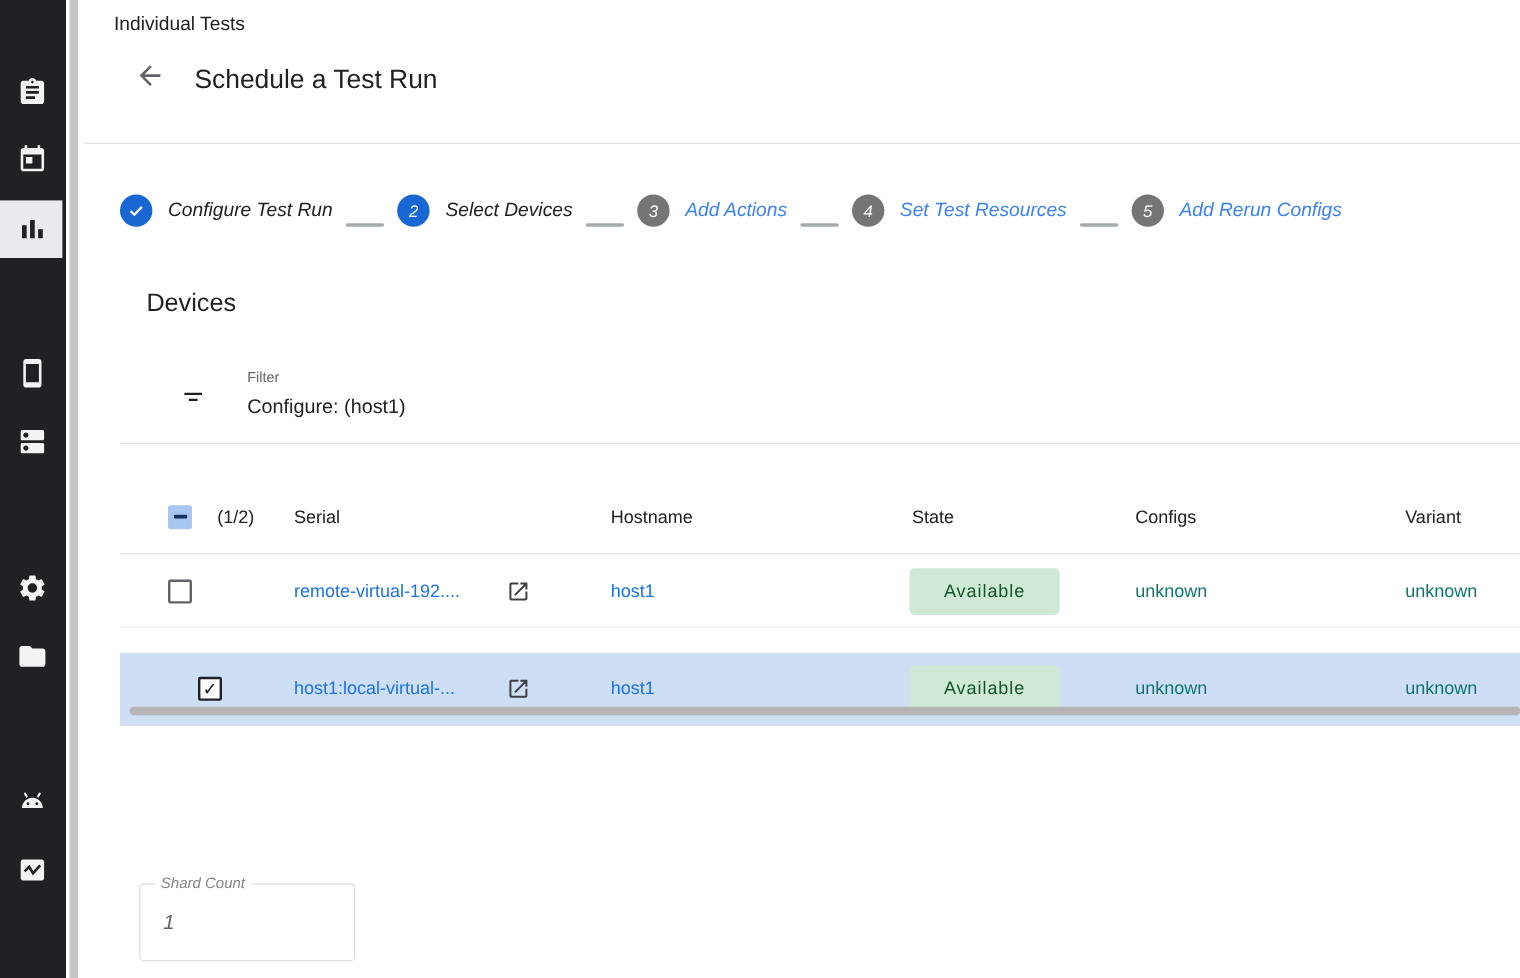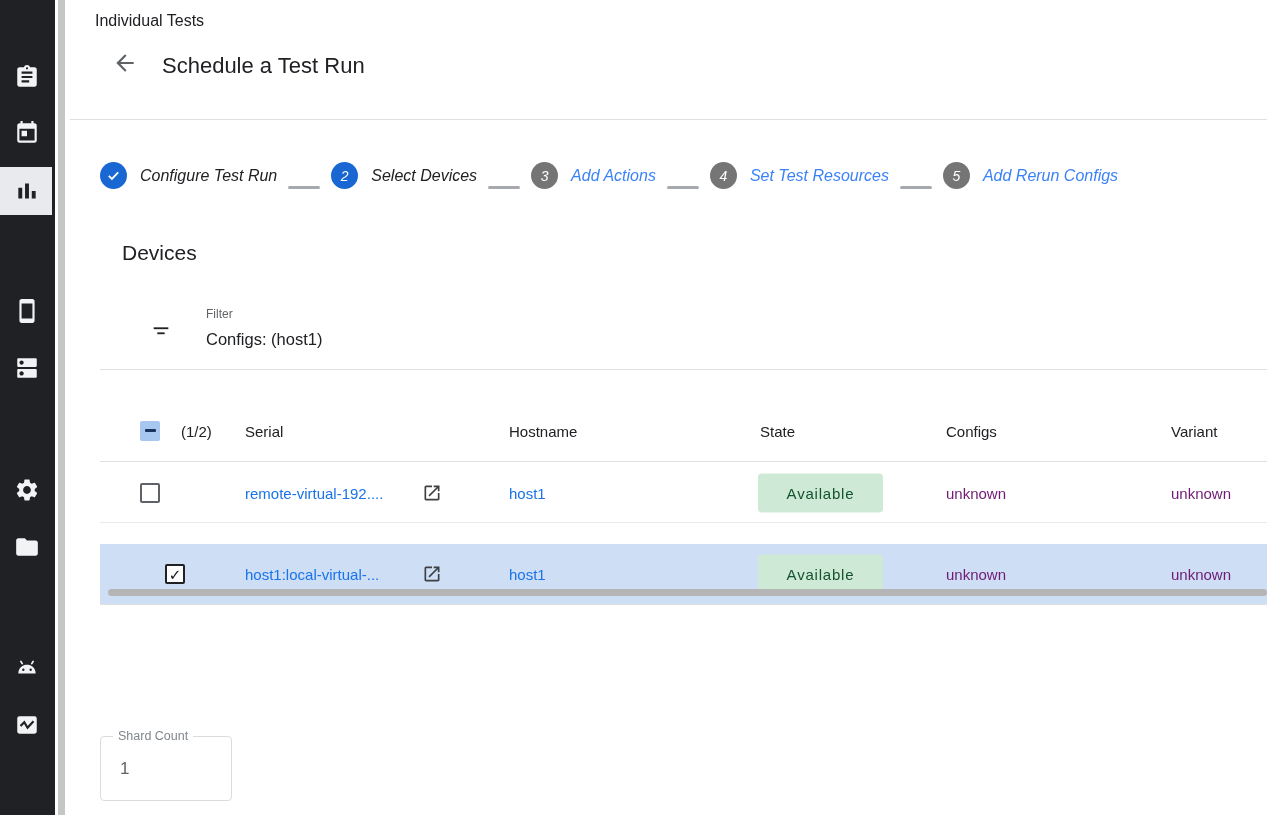--- a/index.html
+++ b/index.html
@@ -65,35 +65,35 @@
   .pos-variant { left:1071px;}
   .col-head { color:#202124; font-size:15px; }
   .link { color:#1a73e8; text-decoration:none; cursor:pointer;text-align:center; }
   .ext-btn { cursor:pointer; width:20px; height:20px; display:block; }
   .ext-btn svg { width:20px; height:20px; }
   .badge {
     width:125px; height:39px; background:#ceead6; border-radius:4px;
     display:flex; align-items:center; justify-content:center;
     font-size:15px; letter-spacing:0.8px; color:#14532d;
   }
-  .plain { color:#701a75; }
+  .plain { color:#0f766e; }
 
   
   .cb { width:20px; height:20px; border-radius:2px; display:flex; align-items:center; justify-content:center; cursor:pointer; }
   .cb.indet { background:#a8c7f0; }
   .cb.indet .dash { width:11px; height:2.5px; background:#17325e; border-radius:1px; }
   .cb.empty { border:2px solid #5f6368; background:#fff; }
   .cb.checked { border:2px solid #202124; background:#fdfdfd; position:relative; }
   .cb.checked::after { content:"✓"; font-size:15px; font-weight:bold; color:#111; line-height:1; }
 
   .hscroll { position:absolute; left:108px; right:0; top:589px; height:7px; background:#b5b5b5; border-radius:4px; cursor:pointer; }
 
   
   .field { position:absolute; top:736px; height:65px; border:1px solid #dadce0; border-radius:4px; background:#fff; cursor:text; }
-  .field.shard { left:100px; width:132px; }
+  .field.shard { left:116px; width:180px;font-style:italic; }
   .field.spec  { left:276px; right:0; border-right:none; border-radius:4px 0 0 4px; }
   .field-label { position:absolute; top:-8px; left:12px; background:#fff; padding:0 5px; font-size:12.5px; color:#80868b; white-space:nowrap; }
   .field-value { position:absolute; left:19px; top:50%; transform:translateY(-50%); font-size:17px; white-space:nowrap; }
   .field-value.dim  { color:#5f6368; }
   .field-value.gray { color:#80868b; }
 </style>
 </head>
 <body>
 
 <div class="screen">
@@ -197,21 +197,21 @@
 
   <h2 class="devices-title">Devices</h2>
 
   <span class="filter-icon">
     <svg viewBox="0 0 24 24" fill="none" stroke="#202124" stroke-width="2">
         <line x1="4" y1="9" x2="20" y2="9"></line>
         <line x1="8" y1="14.5" x2="16" y2="14.5"></line>
       </svg>
   </span>
   <div class="filter-label">Filter</div>
-  <div class="filter-value">Configs: (host1)</div>
+  <div class="filter-value">Configure: (host1)</div>
   <div class="filter-underline"></div>
 
   <div class="trow thead">
     <span class="cell pos-cb cb indet">
         <span class="dash"></span>
       </span>
     <span class="cell pos-count col-head">(1/2)</span>
     <span class="cell pos-serial col-head">Serial</span>
     <span class="cell pos-host col-head">Hostname</span>
     <span class="cell col-head" style="left:660px">State</span>

